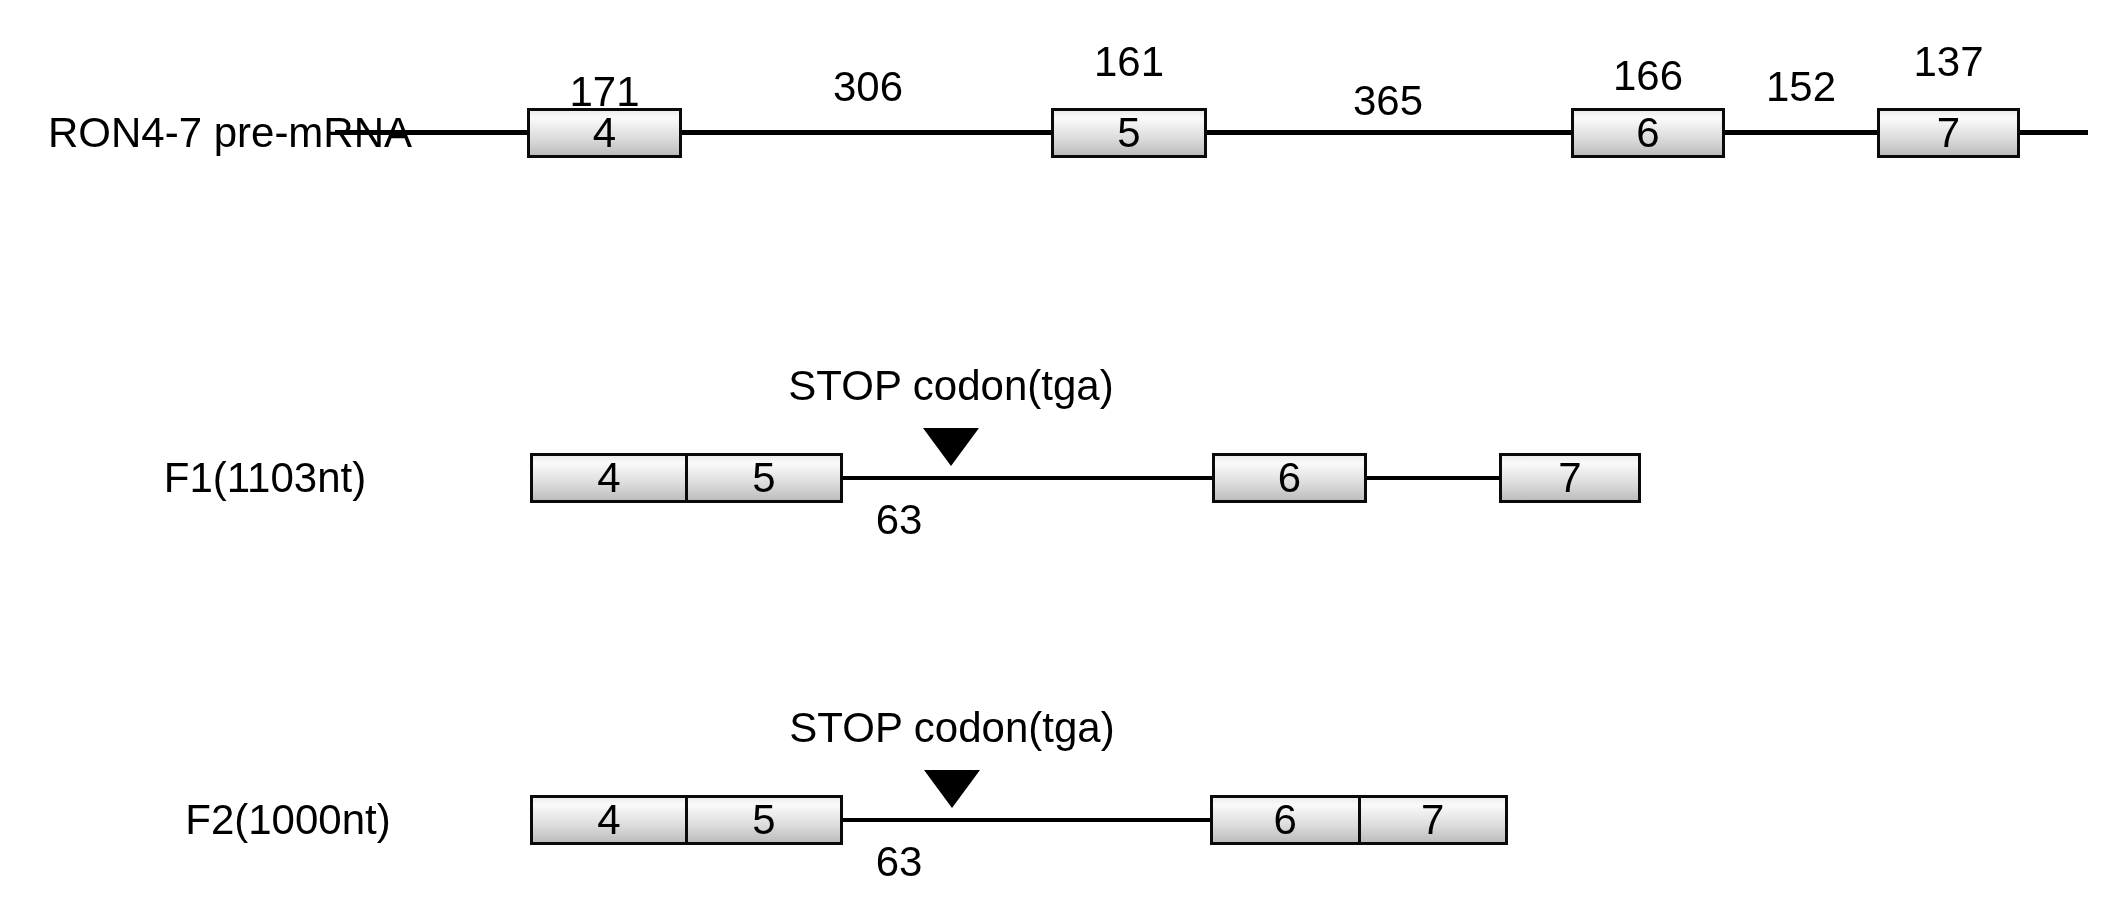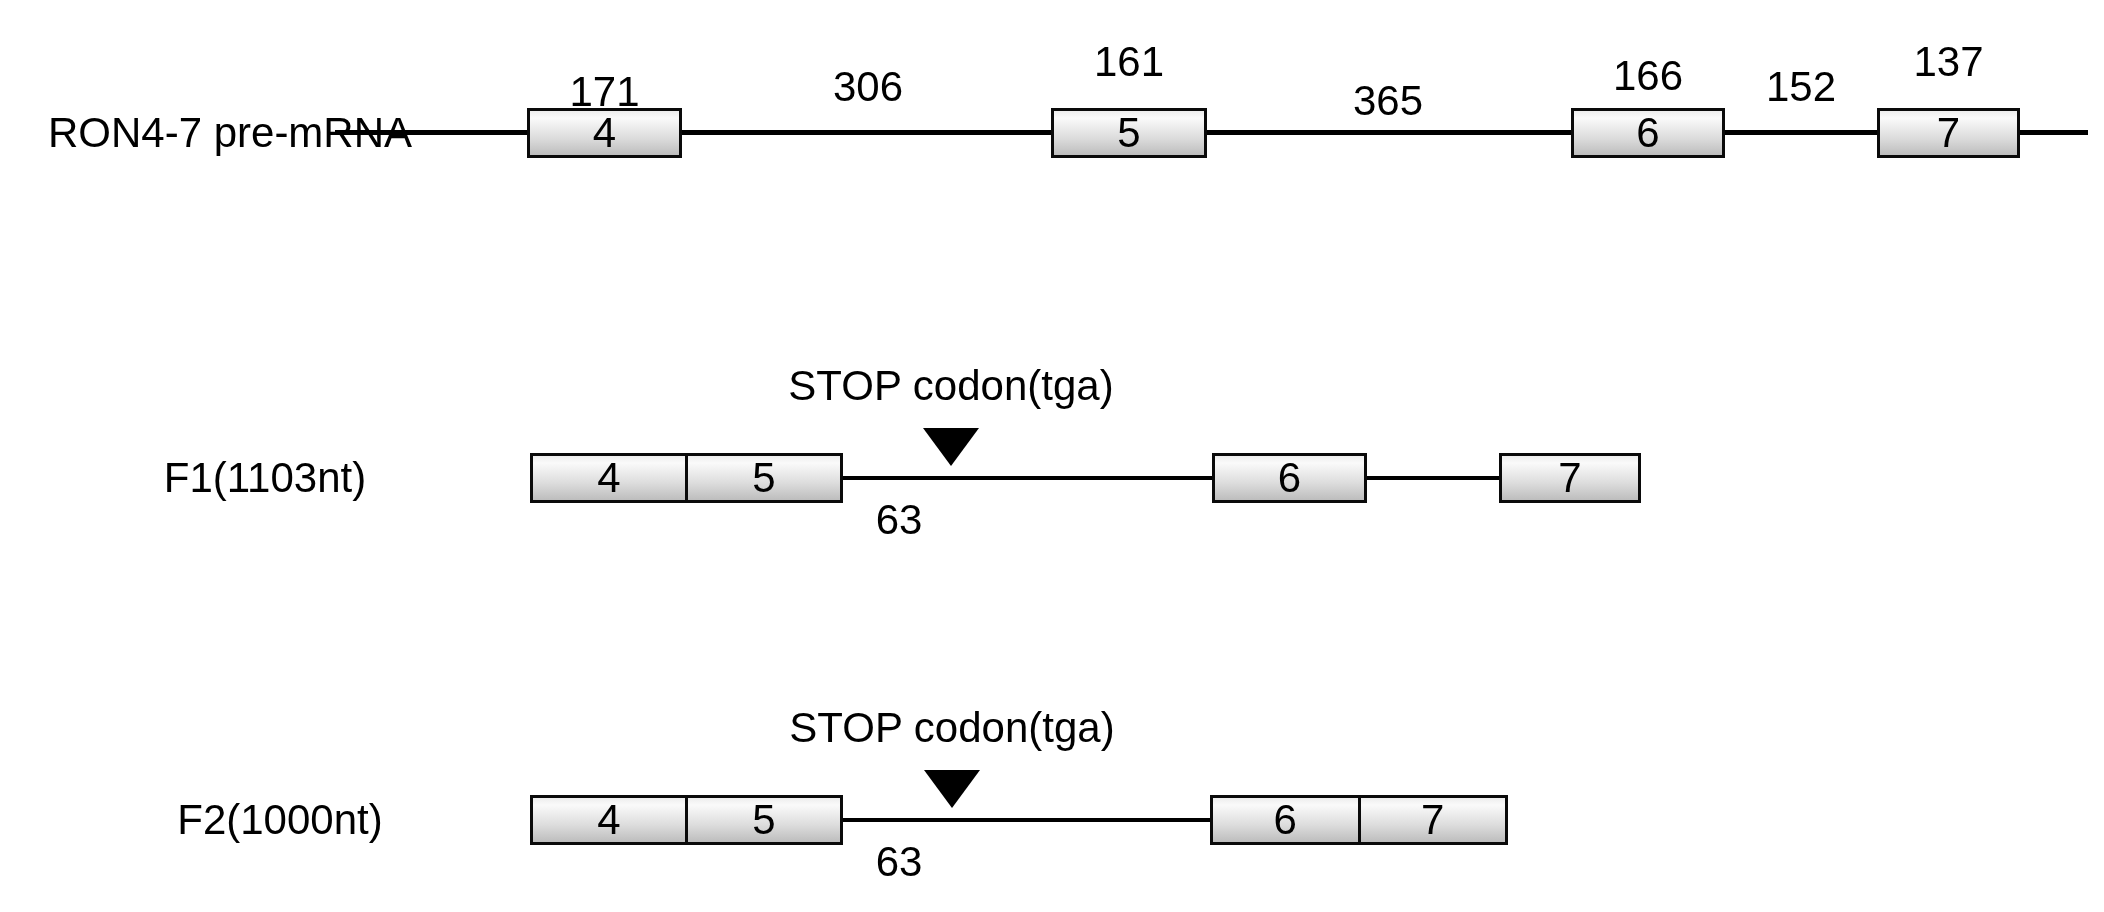--- a/index.html
+++ b/index.html
@@ -102,21 +102,21 @@
     <div class="cell divided">4</div>
     <div class="cell">5</div>
   </div>
   <div class="exonbox" style="left:1212px;top:453px;width:155px;">
     <span>6</span>
   </div>
   <div class="exonbox" style="left:1499px;top:453px;width:142px;">
     <span>7</span>
   </div>
 
-  <div class="lbl" style="left:130px;top:798px;width:300px;">F2(1000nt)</div>
+  <div class="lbl" style="left:138px;top:798px;width:300px;">F2(1000nt)</div>
 
   <div class="lbl" style="left:752px;top:706px;width:400px;">STOP codon(tga)</div>
   <div class="tri-down" style="left:924px;top:770px;"></div>
 
   <div class="hline" style="left:843px;top:818px;width:367px;height:4px;"></div>
 
   <div class="lbl" style="left:849px;top:840px;width:100px;">63</div>
 
   <div class="exongroup" style="left:530px;top:795px;width:313px;">
     <div class="cell divided">4</div>

